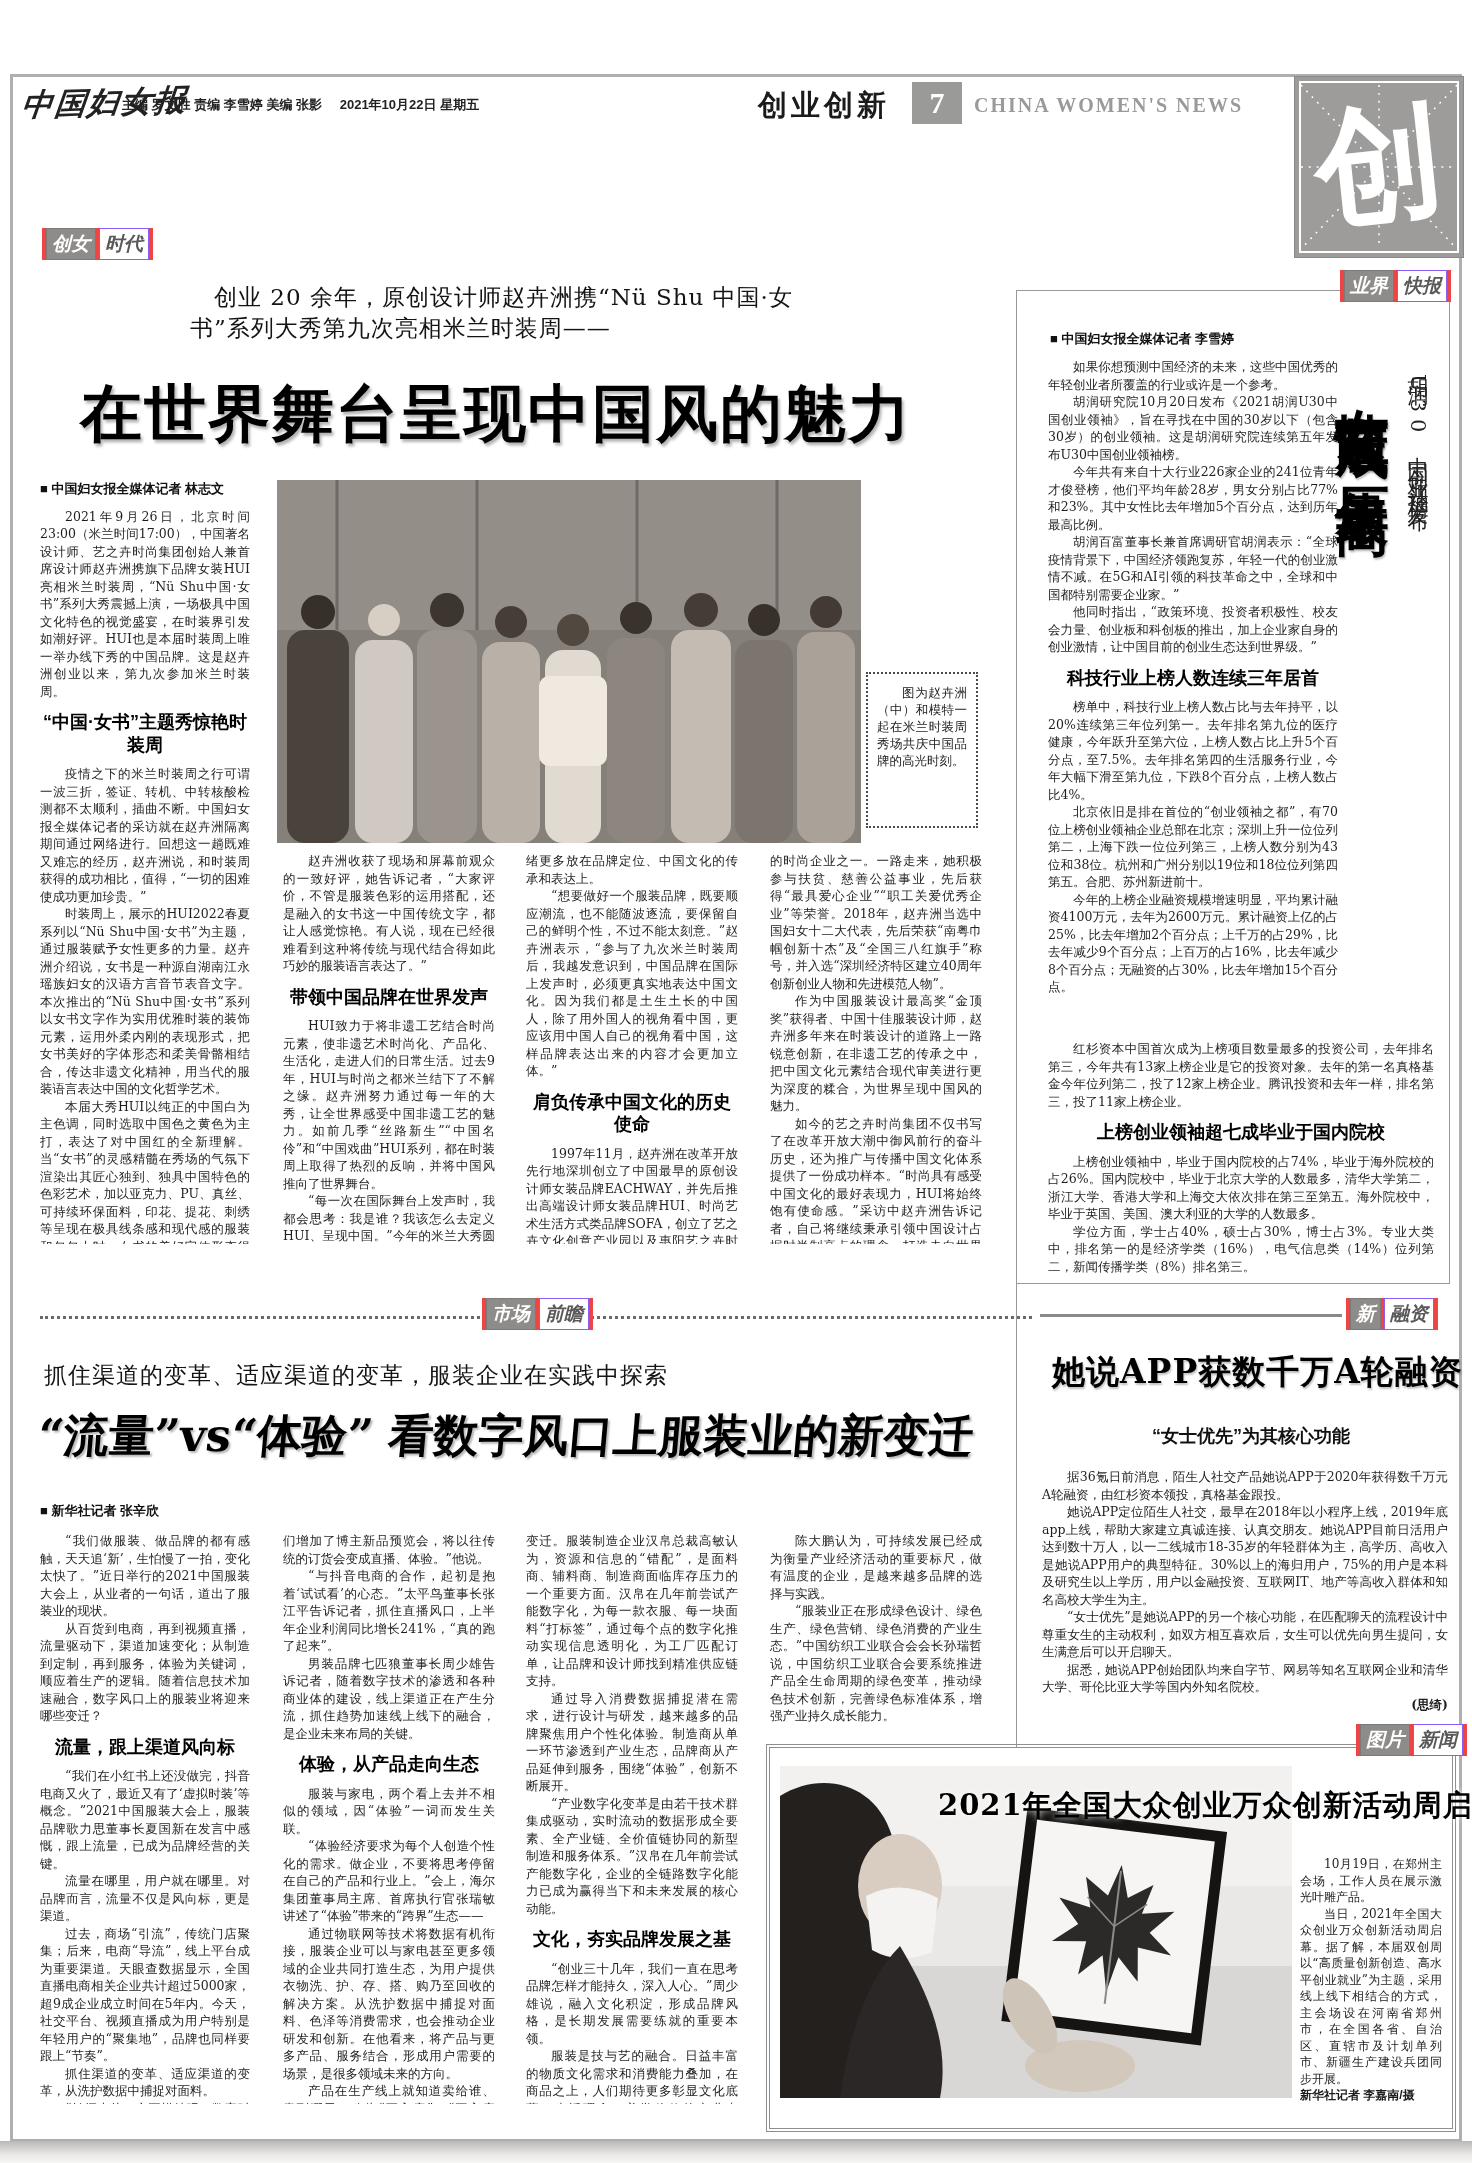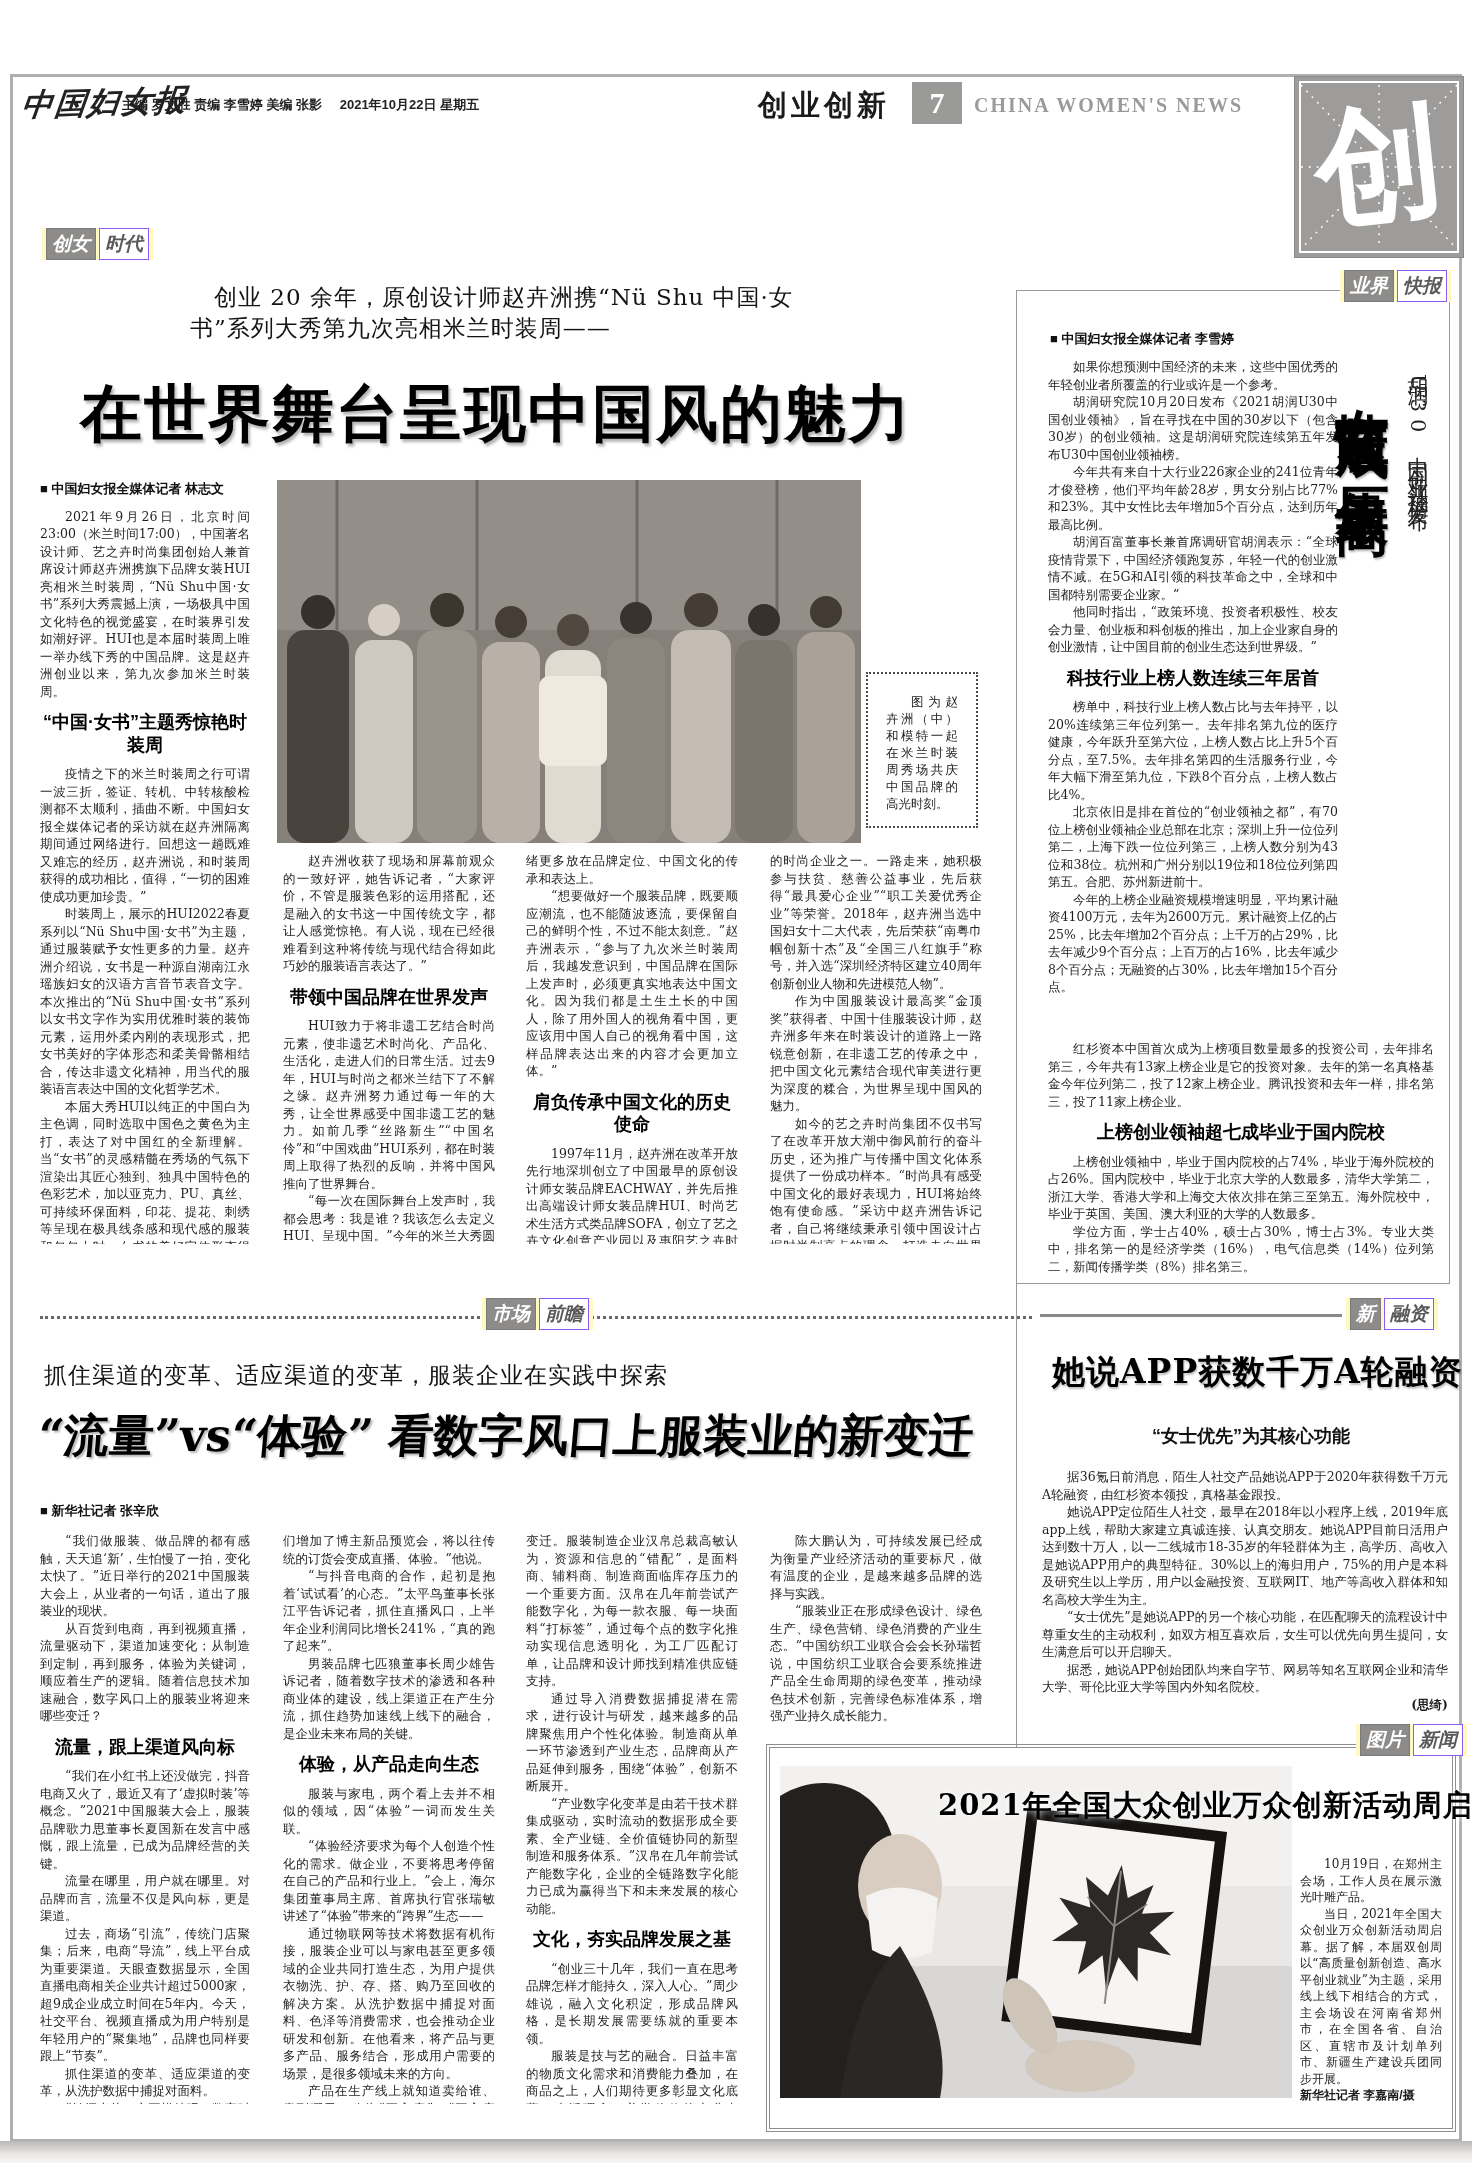--- a/index.html
+++ b/index.html
@@ -23,42 +23,42 @@
   .eng{position:absolute;left:974px;top:94px;font-size:20px;color:#9b9a98;letter-spacing:2px;
         font-family:"Liberation Serif",serif;font-weight:bold;}
   
   .chuang-box{position:absolute;left:1294px;top:76px;width:168px;height:180px;background:#9d9c9a;
         border:1px solid #8a8988;}
   .chuang-inner{position:absolute;inset:4px;border:2px solid #fff;}
   .chuang-char{position:absolute;left:0;top:6px;width:100%;text-align:center;font-size:128px;
         line-height:160px;color:#fff;font-weight:bold;transform:rotate(-6deg);}
   
   .tag{position:absolute;display:flex;gap:3px;font-weight:bold;font-style:italic;font-size:19px;
-        background:#fef9c3;padding:0 4px;z-index:5;}
+        background:#ef4444;padding:0 4px;z-index:5;}
   .tag .solid{background:#8d8c8a;color:#fff;border:1px solid #7b7a78;padding:2px 5px;}
   .tag .outline{background:#fff;color:#5a5958;border:1px solid #8b5cf6;padding:2px 5px;}
   
   .abs{position:absolute;}
   .kicker{font-size:23px;color:#141414;letter-spacing:1px;}
   .headline-main{font-size:62px;font-weight:bold;color:#000;letter-spacing:2px;
         text-shadow:2px 3px 3px rgba(0,0,0,.30);white-space:nowrap;}
   .headline-mid{font-size:45px;font-weight:bold;color:#000;letter-spacing:0px;
         text-shadow:2px 2px 2px rgba(0,0,0,.28);white-space:nowrap;transform:skewX(-5deg);}
   .byline{font-family:"Liberation Sans",sans-serif;font-weight:bold;font-size:13px;color:#111;}
   .col{position:absolute;overflow:hidden;font-size:12.5px;line-height:17.5px;text-align:justify;color:#1e1e1e;}
   .col p{margin:0;text-indent:2em;}
   .col p.cont{text-indent:0;}
   .col .sub{font-family:"Liberation Sans",sans-serif;font-weight:bold;font-size:18px;
         text-align:center;margin:11px 0 9px;text-indent:0;line-height:1.25;color:#000;}
   .col .byline{margin-bottom:10px;}
   
   .photo1{position:absolute;left:277px;top:480px;width:584px;height:363px;overflow:hidden;background:#847e78;}
   .caption-box{position:absolute;left:866px;top:672px;width:96px;height:138px;border:2px dotted #4a4a48;
         padding:7px 6px;font-size:12.5px;line-height:17px;text-align:justify;overflow:hidden;}
-  .caption-box p{margin:12px;text-indent:2em;}
+  .caption-box p{margin:3px;text-indent:2em;}
   
   .right-rule{position:absolute;left:1016px;top:292px;width:1px;height:1456px;background:#9a9998;}
   .brief-box{position:absolute;left:1016px;top:290px;width:432px;height:992px;border:1px solid #9a9998;}
   .vert-kicker{position:absolute;left:1404px;top:360px;height:580px;writing-mode:vertical-rl;
         font-size:21px;letter-spacing:7px;color:#222;}
   .vert-headline{position:absolute;left:1326px;top:366px;height:600px;writing-mode:vertical-rl;
         font-size:54px;font-weight:bold;color:#000;letter-spacing:4px;text-shadow:1px 2px 2px rgba(0,0,0,.25);}
   
   .fund-rule{position:absolute;left:1040px;top:1314px;width:302px;height:3px;background:#8a8988;}
   .fund-headline{position:absolute;left:1052px;top:1350px;width:398px;text-align:left;font-size:33px;

